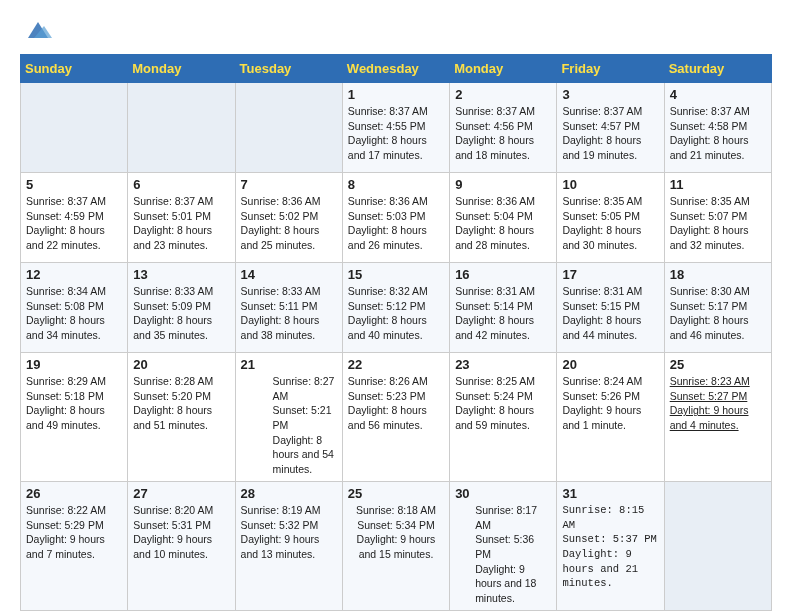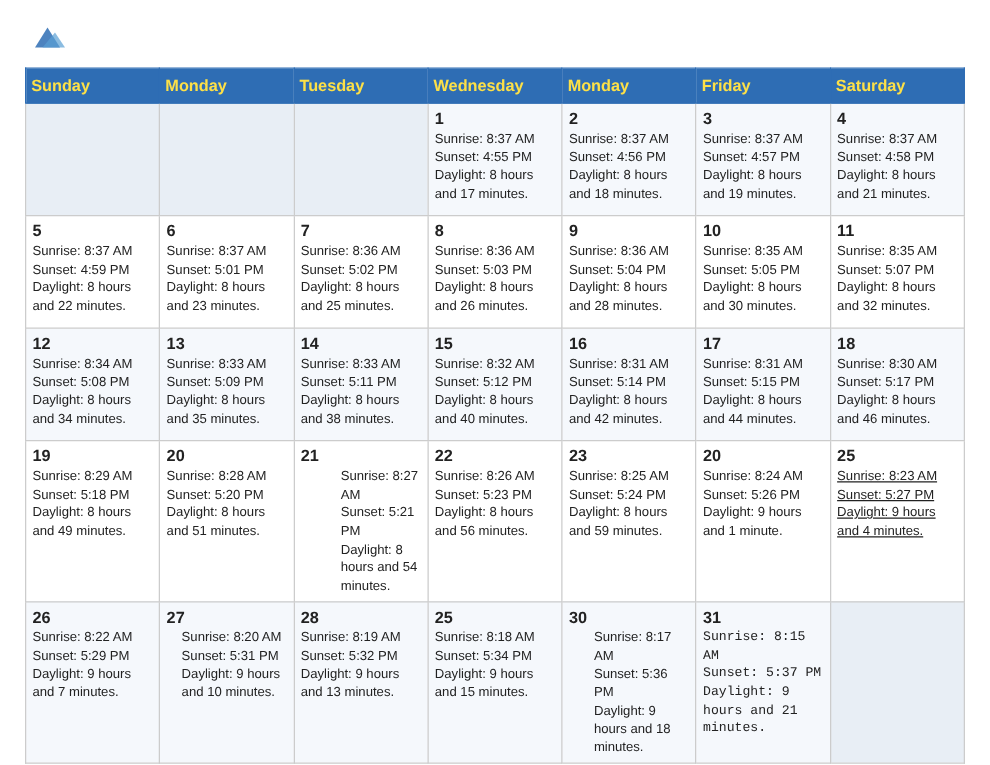--- a/index.html
+++ b/index.html
@@ -299,33 +299,33 @@
         </tr>
         <tr>
           <td>
             <span class="day-number">26</span>
             <div class="day-info" style="white-space: pre-line;">Sunrise: 8:22 AM
 Sunset: 5:29 PM
 Daylight: 9 hours and 7 minutes.</div>
           </td>
           <td>
             <span class="day-number">27</span>
-            <div class="day-info" style="white-space: pre-line; margin-left: 12px;">Sunrise: 8:20 AM
+            <div class="day-info" style="white-space: pre-line;">Sunrise: 8:20 AM
 Sunset: 5:31 PM
 Daylight: 9 hours and 10 minutes.</div>
           </td>
           <td>
             <span class="day-number">28</span>
             <div class="day-info" style="white-space: pre-line;">Sunrise: 8:19 AM
 Sunset: 5:32 PM
 Daylight: 9 hours and 13 minutes.</div>
           </td>
           <td>
             <span class="day-number">25</span>
-            <div class="day-info" style="white-space: pre-line;">Sunrise: 8:18 AM
+            <div class="day-info" style="white-space: pre-line; text-align: center;">Sunrise: 8:18 AM
 Sunset: 5:34 PM
 Daylight: 9 hours and 15 minutes.</div>
           </td>
           <td>
             <span class="day-number">30</span>
             <div class="day-info" style="white-space: pre-line; margin-left: 20px;">Sunrise: 8:17 AM
 Sunset: 5:36 PM
 Daylight: 9 hours and 18 minutes.</div>
           </td>
           <td>

